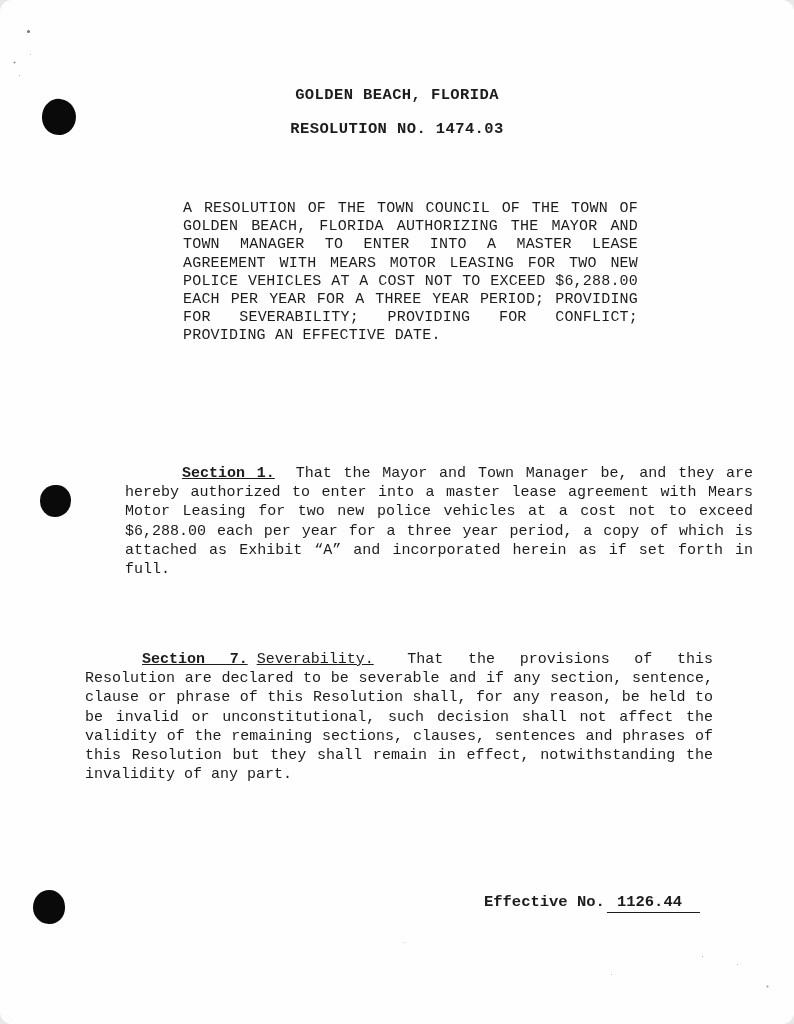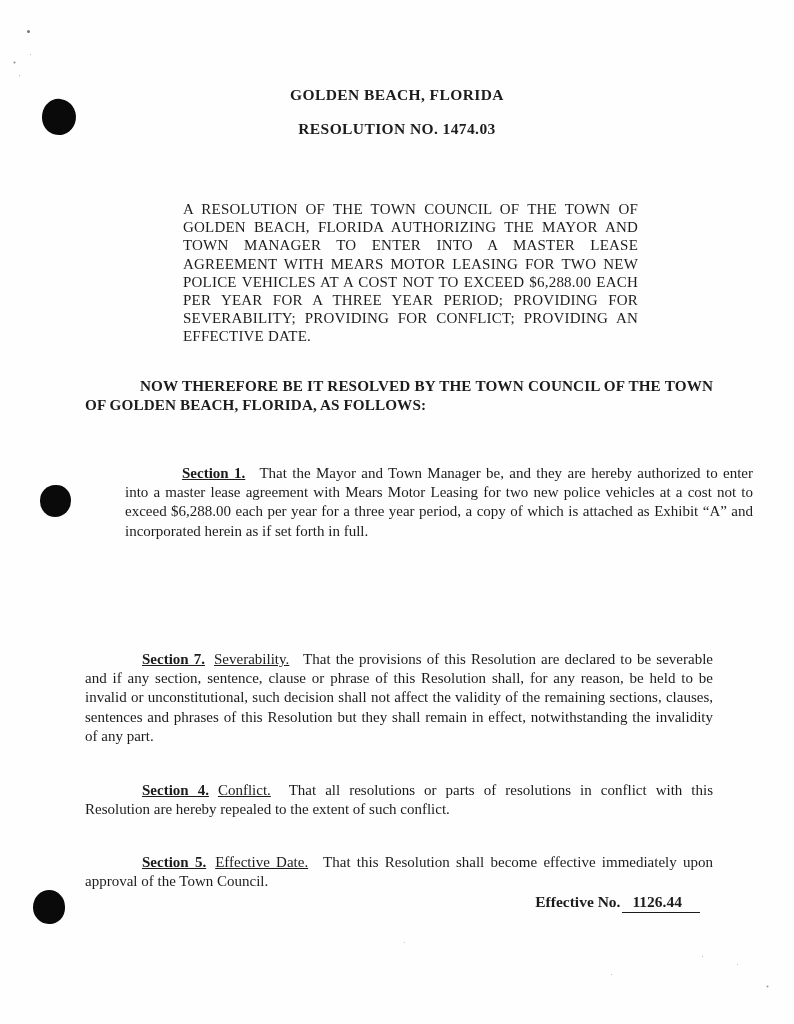--- a/index.html
+++ b/index.html
@@ -2,22 +2,23 @@
 <html><head>
 <meta charset="utf-8">
 <style>
   html,body{margin:0;padding:0;background:#e8e8e8;}
   .page{
     position:relative;
     width:794px;height:1024px;
     background:#fefefe;
     margin:0 auto;
     overflow:hidden;
-    font-family:Liberation Serif, serif;
+    font-family:Liberation Mono, monospace;
     color:#1c1c1c;
+    border-radius:12px;
   }
   .abs{position:absolute;}
   .title{
     left:0;width:794px;top:86px;
     text-align:center;font-weight:bold;font-size:15.5px;letter-spacing:.4px;
   }
   .subtitle{
     left:0;width:794px;top:120px;
     text-align:center;font-weight:bold;font-size:15.5px;letter-spacing:.4px;
   }
@@ -87,30 +88,25 @@
   <div class="punch-hole hole-1"></div>
   <div class="punch-hole hole-2"></div>
   <div class="punch-hole hole-3"></div>
 
   <div class="abs title">GOLDEN BEACH, FLORIDA</div>
 
   <div class="abs subtitle">RESOLUTION NO. 1474.03</div>
 
   <div class="abs preamble">A RESOLUTION OF THE TOWN COUNCIL OF THE TOWN OF GOLDEN BEACH, FLORIDA AUTHORIZING THE MAYOR AND TOWN MANAGER TO ENTER INTO A MASTER LEASE AGREEMENT WITH MEARS MOTOR LEASING FOR TWO NEW POLICE VEHICLES AT A COST NOT TO EXCEED $6,288.00 EACH PER YEAR FOR A THREE YEAR PERIOD; PROVIDING FOR SEVERABILITY; PROVIDING FOR CONFLICT; PROVIDING AN EFFECTIVE DATE.</div>
 
-  <div class="abs enacting">NOW THEREFORE BE IT RESOLVED BY THE TOWN COUNCIL OF THE TOWN OF GOLDEN BEACH, FLORIDA, AS FOLLOWS:</div>
 
   <p class="abs section sec1"><span class="sec-label">Section 1.</span>
     <span>That the Mayor and Town Manager be, and they are hereby authorized to enter into a master lease agreement with Mears Motor Leasing for two new police vehicles at a cost not to exceed $6,288.00 each per year for a three year period, a copy of which is attached as Exhibit “A” and incorporated herein as if set forth in full.</span></p>
 
 
   <p class="abs section sec3"><span class="sec-label">Section 7.</span><span class="sec-sublabel">Severability.</span>
     <span>That the provisions of this Resolution are declared to be severable and if any section, sentence, clause or phrase of this Resolution shall, for any reason, be held to be invalid or unconstitutional, such decision shall not affect the validity of the remaining sections, clauses, sentences and phrases of this Resolution but they shall remain in effect, notwithstanding the invalidity of any part.</span></p>
 
-  <p class="abs section sec4"><span class="sec-label">Section 4.</span><span class="sec-sublabel">Conflict.</span>
-    <span>That all resolutions or parts of resolutions in conflict with this Resolution are hereby repealed to the extent of such conflict.</span></p>
 
-  <p class="abs section sec5"><span class="sec-label">Section 5.</span><span class="sec-sublabel">Effective Date.</span>
-    <span>That this Resolution shall become effective immediately upon approval of the Town Council.</span></p>
 
   <div class="abs footer-line"><span>Effective No.</span><span class="footer-number">1126.44</span></div>
 
 </div>
 
 </body></html>

